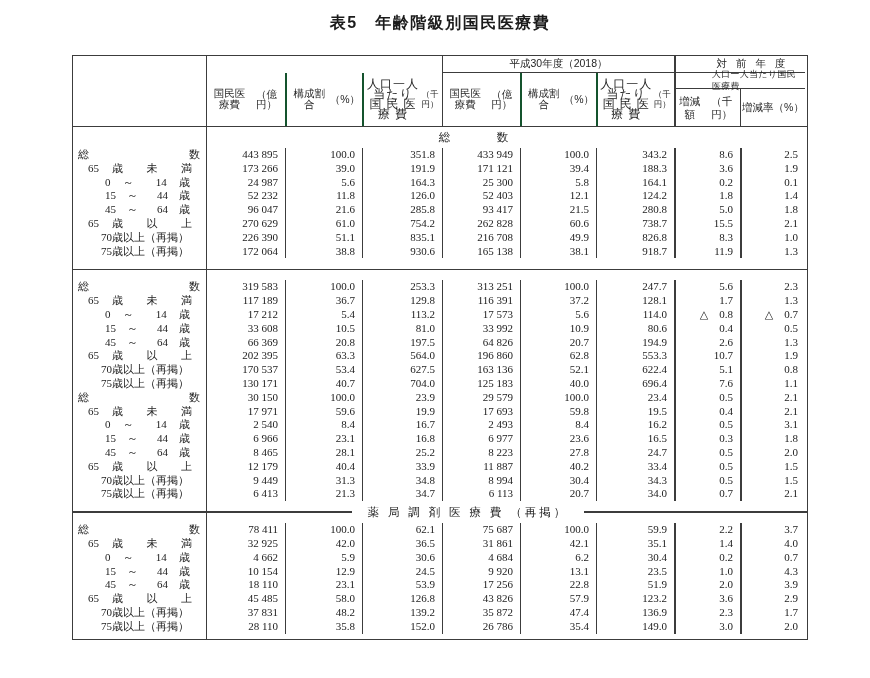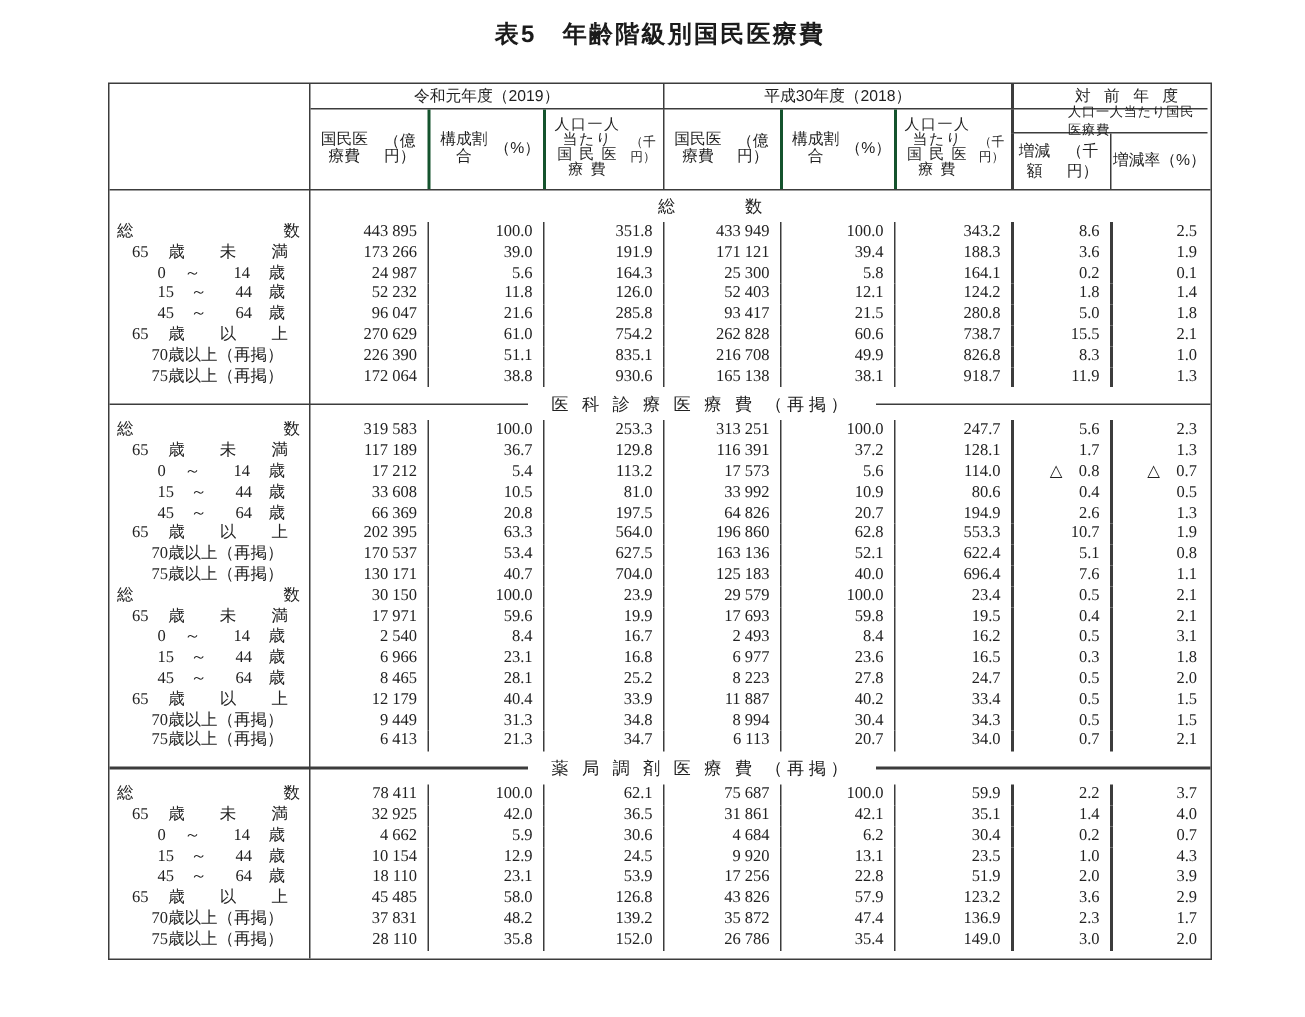--- a/index.html
+++ b/index.html
@@ -39,21 +39,21 @@
     border-bottom:1px solid #3c3c3c;font-size:10.5px;
   }
   .g2019{grid-column:2/5;grid-row:1;}
   .g2018{grid-column:5/8;grid-row:1;border-left:1.4px solid #3c3c3c;}
   .gdelta{grid-column:8/10;grid-row:1;border-left:2.2px solid #3c3c3c;letter-spacing:3px;padding-left:24px;}
   .th-col{
     grid-row:2/4;display:flex;flex-direction:row;align-items:center;
     justify-content:space-between;padding:5px 2px 6px 2px;text-align:center;
   }
   .th-col .cname{line-height:11px;}
-  .th-col .cname2{line-height:10px;font-size:10px;letter-spacing:1px;}
+  .th-col .cname2{line-height:10px;font-size:12px;letter-spacing:1px;font-family:Liberation Serif, serif;}
   .th-col .cunit{line-height:10px;}
   .small-head{font-size:8.5px;}
   .b-l{border-left:2px solid #14532d;}
   .b-l2{border-left:1.4px solid #3c3c3c;}
   .th-sub{
     grid-column:8/10;grid-row:2;display:flex;align-items:center;justify-content:center;
     border-left:2.2px solid #3c3c3c;border-bottom:1px solid #3c3c3c;
     font-size:8.8px;letter-spacing:0.5px;padding-left:36px;
   }
   .th-delta{
@@ -88,21 +88,20 @@
 </head>
 <body>
 
 <div class="page-title">表5　年齢階級別国民医療費</div>
 
 <div class="medical-table">
   <div class="age-divider"></div>
 
   <div class="thead">
 
-    <div class="th-group g2019">令和元年度（2019）</div>
     <div class="th-group g2018">平成30年度（2018）</div>
     <div class="th-group gdelta">対 前 年 度</div>
 
     <div class="th-col" style="grid-column:2">
       <span class="cname">国民医療費</span>
       <span class="cunit">（億円）</span>
     </div>
     <div class="th-col b-l" style="grid-column:3">
       <span class="cname">構成割合</span>
       <span class="cunit">（%）</span>
@@ -234,21 +233,20 @@
           <div class="cell num c3">930.6</div>
           <div class="cell num c4">165 138</div>
           <div class="cell num c5">38.1</div>
           <div class="cell num c6">918.7</div>
           <div class="cell num c7">11.9</div>
           <div class="cell num c8">1.3</div>
         </div>
       </div>
       <div class="section-head">
         <span class="line line-l"></span>
-        <span class="stitle">医 科 診 療 医 療 費 （再掲）</span>
         <span class="line line-r"></span>
       </div>
       <div class="rows">
         <div class="trow">
           <div class="cell lbl lv-spread">総 数</div>
           <div class="cell num c1">319 583</div>
           <div class="cell num c2">100.0</div>
           <div class="cell num c3">253.3</div>
           <div class="cell num c4">313 251</div>
           <div class="cell num c5">100.0</div>

